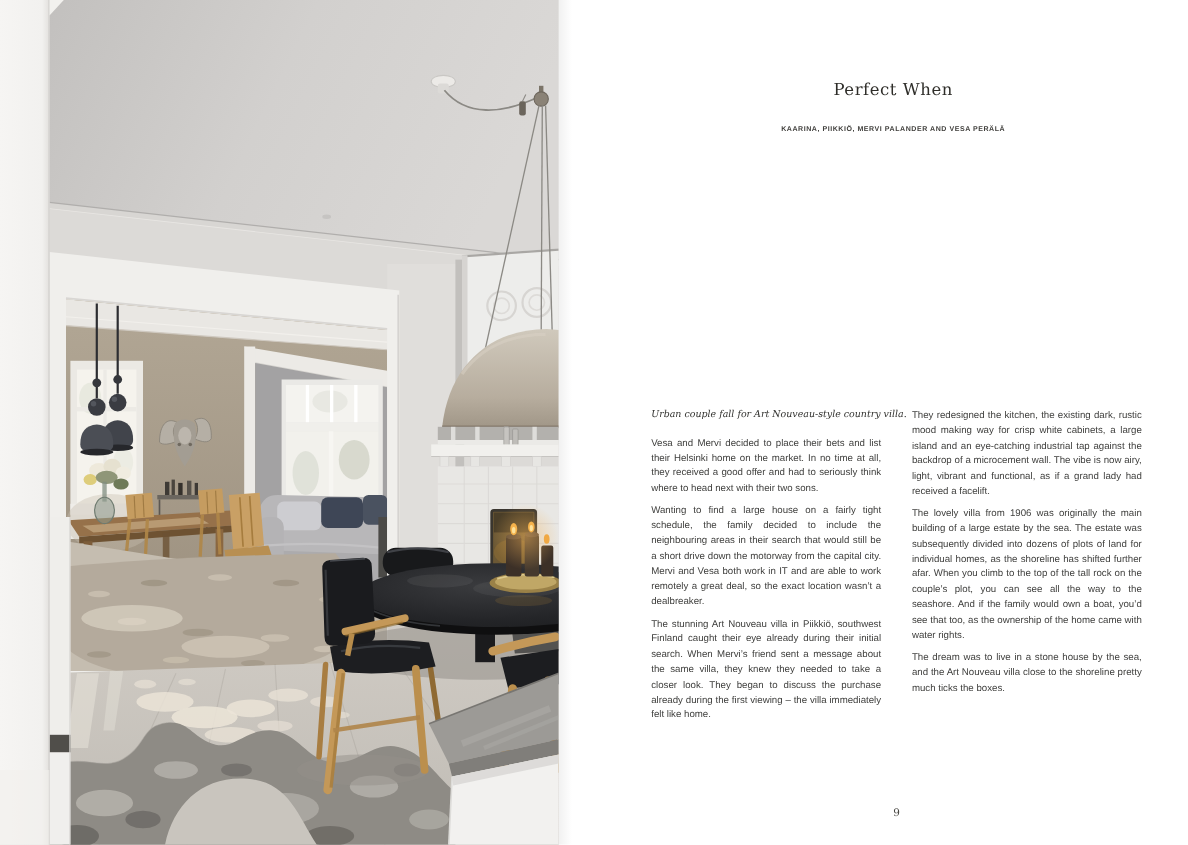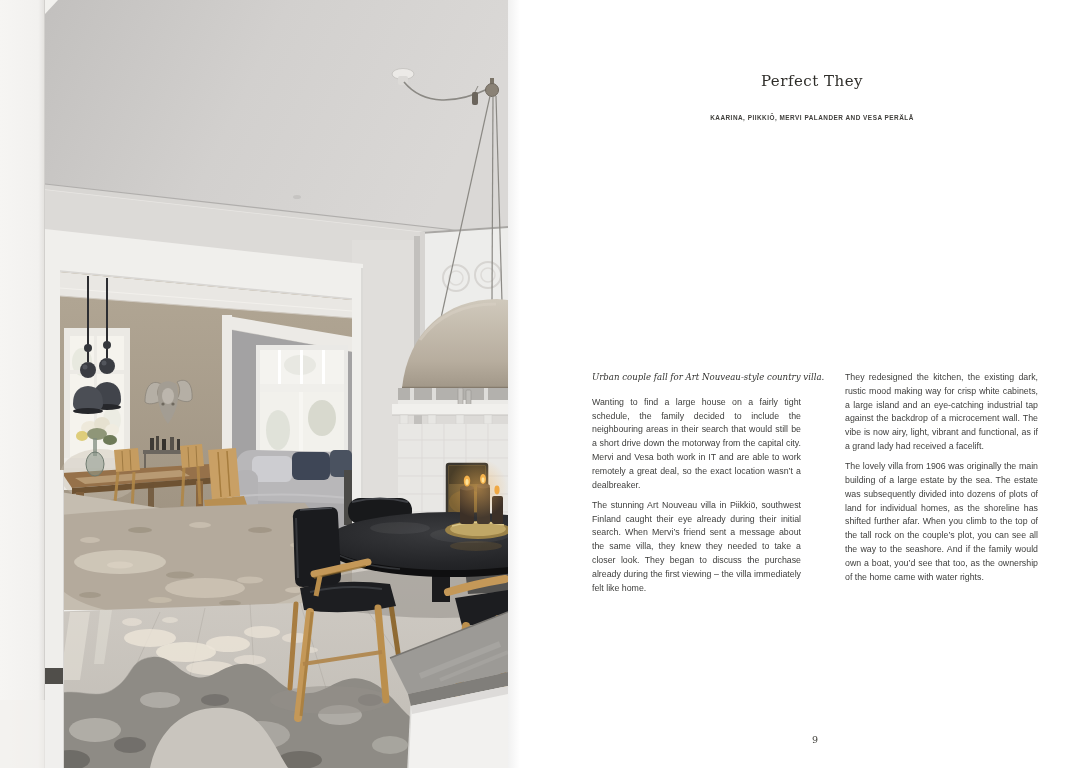--- a/index.html
+++ b/index.html
@@ -19,21 +19,21 @@
     text-align:center;font-family:"DejaVu Serif",serif;font-weight:400;
     font-size:15px;letter-spacing:0.5px;color:var(--title-text,#2e2d29);
   }
   .subtitle{
     position:absolute;left:46px;right:10px;top:114px;
     text-align:center;font-family:"Liberation Sans",sans-serif;font-weight:700;
     font-size:6.4px;letter-spacing:0.5px;color:var(--subtitle-text,#3f3e3b);
   }
   .columns{
     position:absolute;left:84px;top:371px;width:446px;
-    display:flex;gap:44px;
+    display:flex;gap:28px;
   }
   .col{width:209px;}
   .col p{
     margin:0 0 6.5px 0;text-align:justify;
     font-size:8.8px;line-height:13.8px;color:var(--body-text,#3e3e3c);
   }
   .col p.lead{
     font-family:"DejaVu Serif",serif;font-style:italic;font-size:8.6px;
     white-space:nowrap;text-align:left;color:#32322f;margin:0 0 11px 0;
   }
@@ -435,28 +435,30 @@
         <rect x="0" y="0" width="45" height="768" fill="url(#gPillar)"></rect>
         <line x1="44.5" y1="0" x2="44.5" y2="768" stroke="#d2d0cd" stroke-width="1"></line>
         <path d="M45,0 L58,0 L45,14 Z" fill="#f2f1ee"></path>
         <rect x="0" y="700" width="45" height="68" fill="#f2f0ed" opacity="0.6"></rect>
       </g>
     </svg>
   </div>
 
   <div class="text-page">
     <div class="gutter-shadow"></div>
-    <h1 class="title">Perfect They</h1>
+    <h1 class="title">Perfect When</h1>
     <div class="subtitle">KAARINA, PIIKKIÖ, MERVI PALANDER AND VESA PERÄLÄ</div>
     <div class="columns">
       <div class="col">
         <p class="lead">Urban couple fall for Art Nouveau-style country villa.</p>
+        <p>Vesa and Mervi decided to place their bets and list their Helsinki home on the market. In no time at all, they received a good offer and had to seriously think where to head next with their two sons.</p>
         <p>Wanting to find a large house on a fairly tight schedule, the family decided to include the neighbouring areas in their search that would still be a short drive down the motorway from the capital city. Mervi and Vesa both work in IT and are able to work remotely a great deal, so the exact location wasn’t a dealbreaker.</p>
         <p>The stunning Art Nouveau villa in Piikkiö, southwest Finland caught their eye already during their initial search. When Mervi’s friend sent a message about the same villa, they knew they needed to take a closer look. They began to discuss the purchase already during the first viewing – the villa immediately felt like home.</p>
       </div>
       <div class="col">
         <p>They redesigned the kitchen, the existing dark, rustic mood making way for crisp white cabinets, a large island and an eye-catching industrial tap against the backdrop of a microcement wall. The vibe is now airy, light, vibrant and functional, as if a grand lady had received a facelift.</p>
         <p>The lovely villa from 1906 was originally the main building of a large estate by the sea. The estate was subsequently divided into dozens of plots of land for individual homes, as the shoreline has shifted further afar. When you climb to the top of the tall rock on the couple’s plot, you can see all the way to the seashore. And if the family would own a boat, you’d see that too, as the ownership of the home came with water rights.</p>
+        <p>The dream was to live in a stone house by the sea, and the Art Nouveau villa close to the shoreline pretty much ticks the boxes.</p>
       </div>
     </div>
     <div class="page-number">9</div>
   </div>
 </div>
 
 </body></html>

